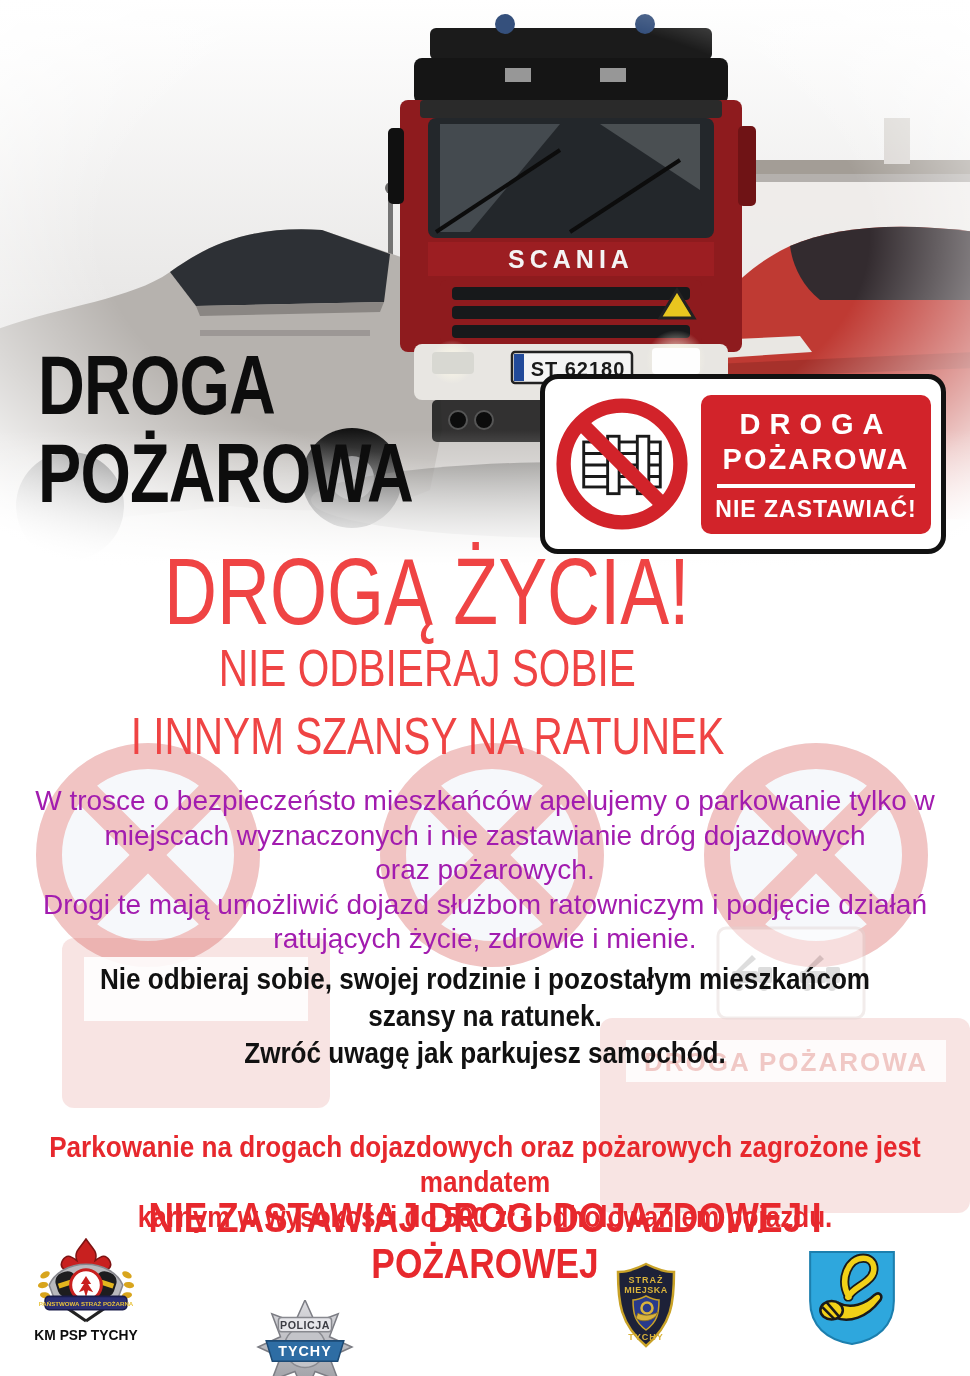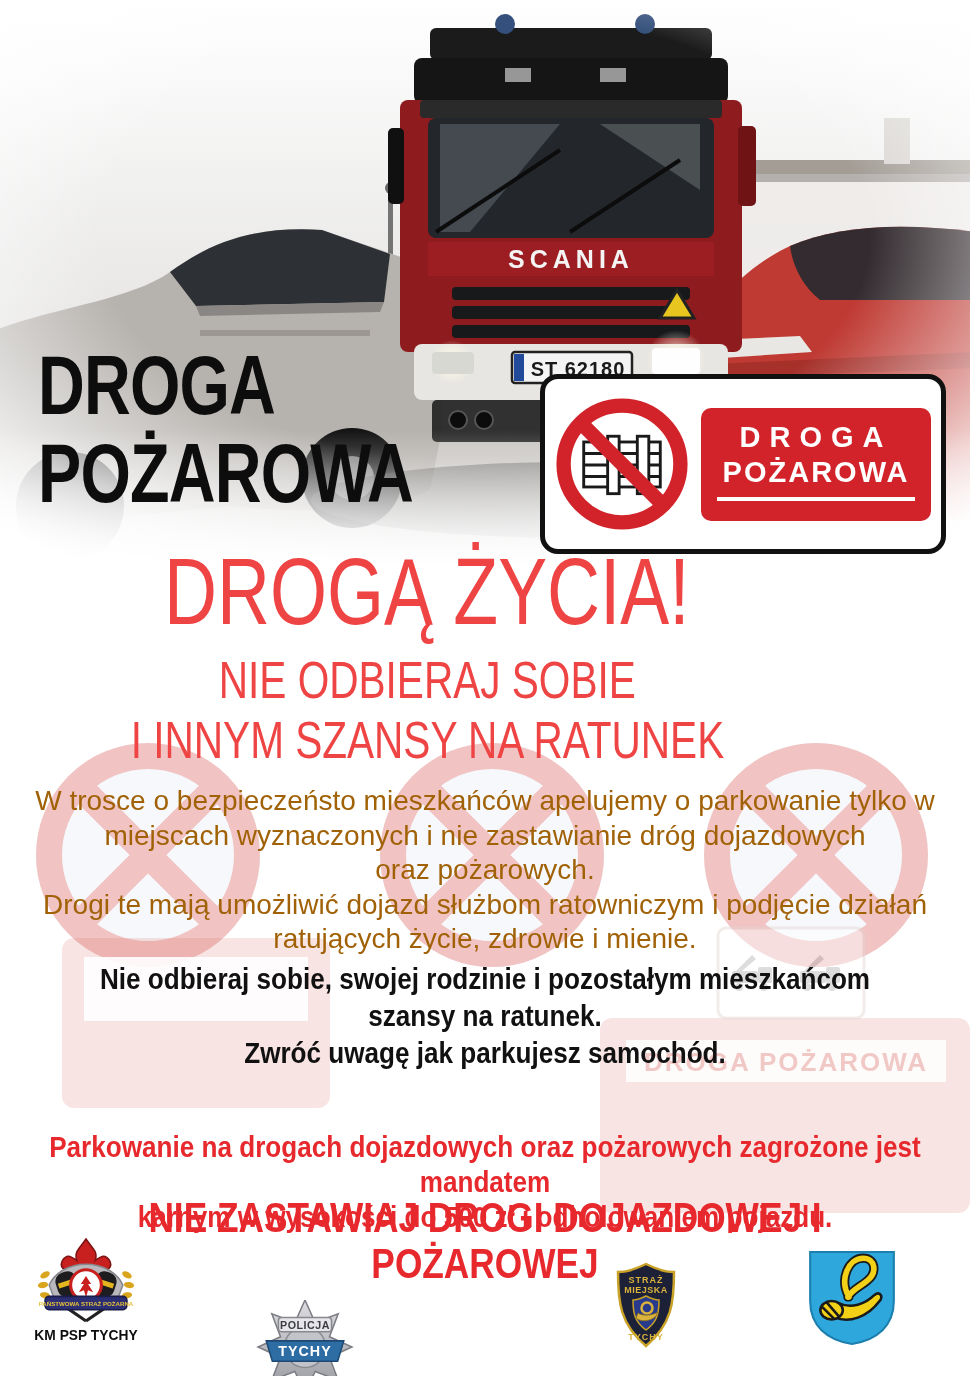--- a/index.html
+++ b/index.html
@@ -25,25 +25,25 @@
   .sign-redbox{flex:1;margin-left:12px;background:#d2232a;border-radius:10px;color:#fff;
     text-align:center;padding:12px 6px 12px;font-weight:bold;}
   .sign-l1{font-size:29px;letter-spacing:9px;line-height:34px;}
   .sign-l2{font-size:29px;letter-spacing:2px;line-height:36px;}
   .sign-rule{border:0;border-top:4px solid #fff;margin:7px 10px 8px;}
   .sign-l3{font-size:23px;letter-spacing:1px;line-height:26px;}
 
   .headline{position:absolute;left:0;top:546px;width:854px;text-align:center;z-index:4;
     color:#ef4444;font-weight:normal;}
   .h1l{font-size:94px;line-height:92px;}
-  .h2l{font-size:52px;line-height:60px;margin-top:12px;}
-  .h3l{font-size:52px;line-height:60px;}
+  .h2l{font-size:52px;line-height:60px;margin-top:0;}
+  .h3l{font-size:52px;line-height:60px;margin-top:8px;}
 
   .bodytext{position:absolute;left:0;width:970px;text-align:center;z-index:2;
-    white-space:pre-line;color:#a16207;}
+    white-space:pre-line;color:#a21caf;}
   .p1{top:784px;font-size:28px;line-height:34.5px;}
   .emph{top:960px;font-size:30px;line-height:37px;font-weight:bold;color:#111;
         transform:scaleX(.87);transform-origin:center top;}
   .p2{top:1050px;font-size:28px;line-height:34.5px;}
   .warn{top:1130px;font-size:29px;line-height:35px;font-weight:bold;color:#e7282d;
         transform:scaleX(.9);transform-origin:center top;}
   .warnbig{top:1194px;font-size:43px;line-height:46px;font-weight:bold;color:#e7282d;
         transform:scaleX(.82);transform-origin:center top;}
 
   .logo{position:absolute;z-index:2;}
@@ -235,20 +235,21 @@
         <line x1="30" y1="83" x2="110" y2="83"></line>
         <rect x="55" y="41" width="12" height="60"></rect>
         <rect x="86" y="41" width="12" height="60"></rect>
       </g>
       <line x1="27" y1="27" x2="113" y2="113" stroke="#d2232a" stroke-width="15"></line>
     </svg>
     <div class="sign-redbox">
       <div class="sign-l1">DROGA</div>
       <div class="sign-l2">POŻAROWA</div>
       <hr class="sign-rule">
+      <div class="sign-l3">NIE ZASTAWIAĆ!</div>
     </div>
   </div>
 
   <div class="headline">
     <div class="h1l"><span class="cond">DROGĄ ŻYCIA!</span></div>
     <div class="h2l"><span class="cond">NIE ODBIERAJ SOBIE</span></div>
     <div class="h3l"><span class="cond">I INNYM SZANSY NA RATUNEK</span></div>
   </div>
 
   <div class="bodytext p1">W trosce o bezpieczeństo mieszkańców apelujemy o parkowanie tylko w

